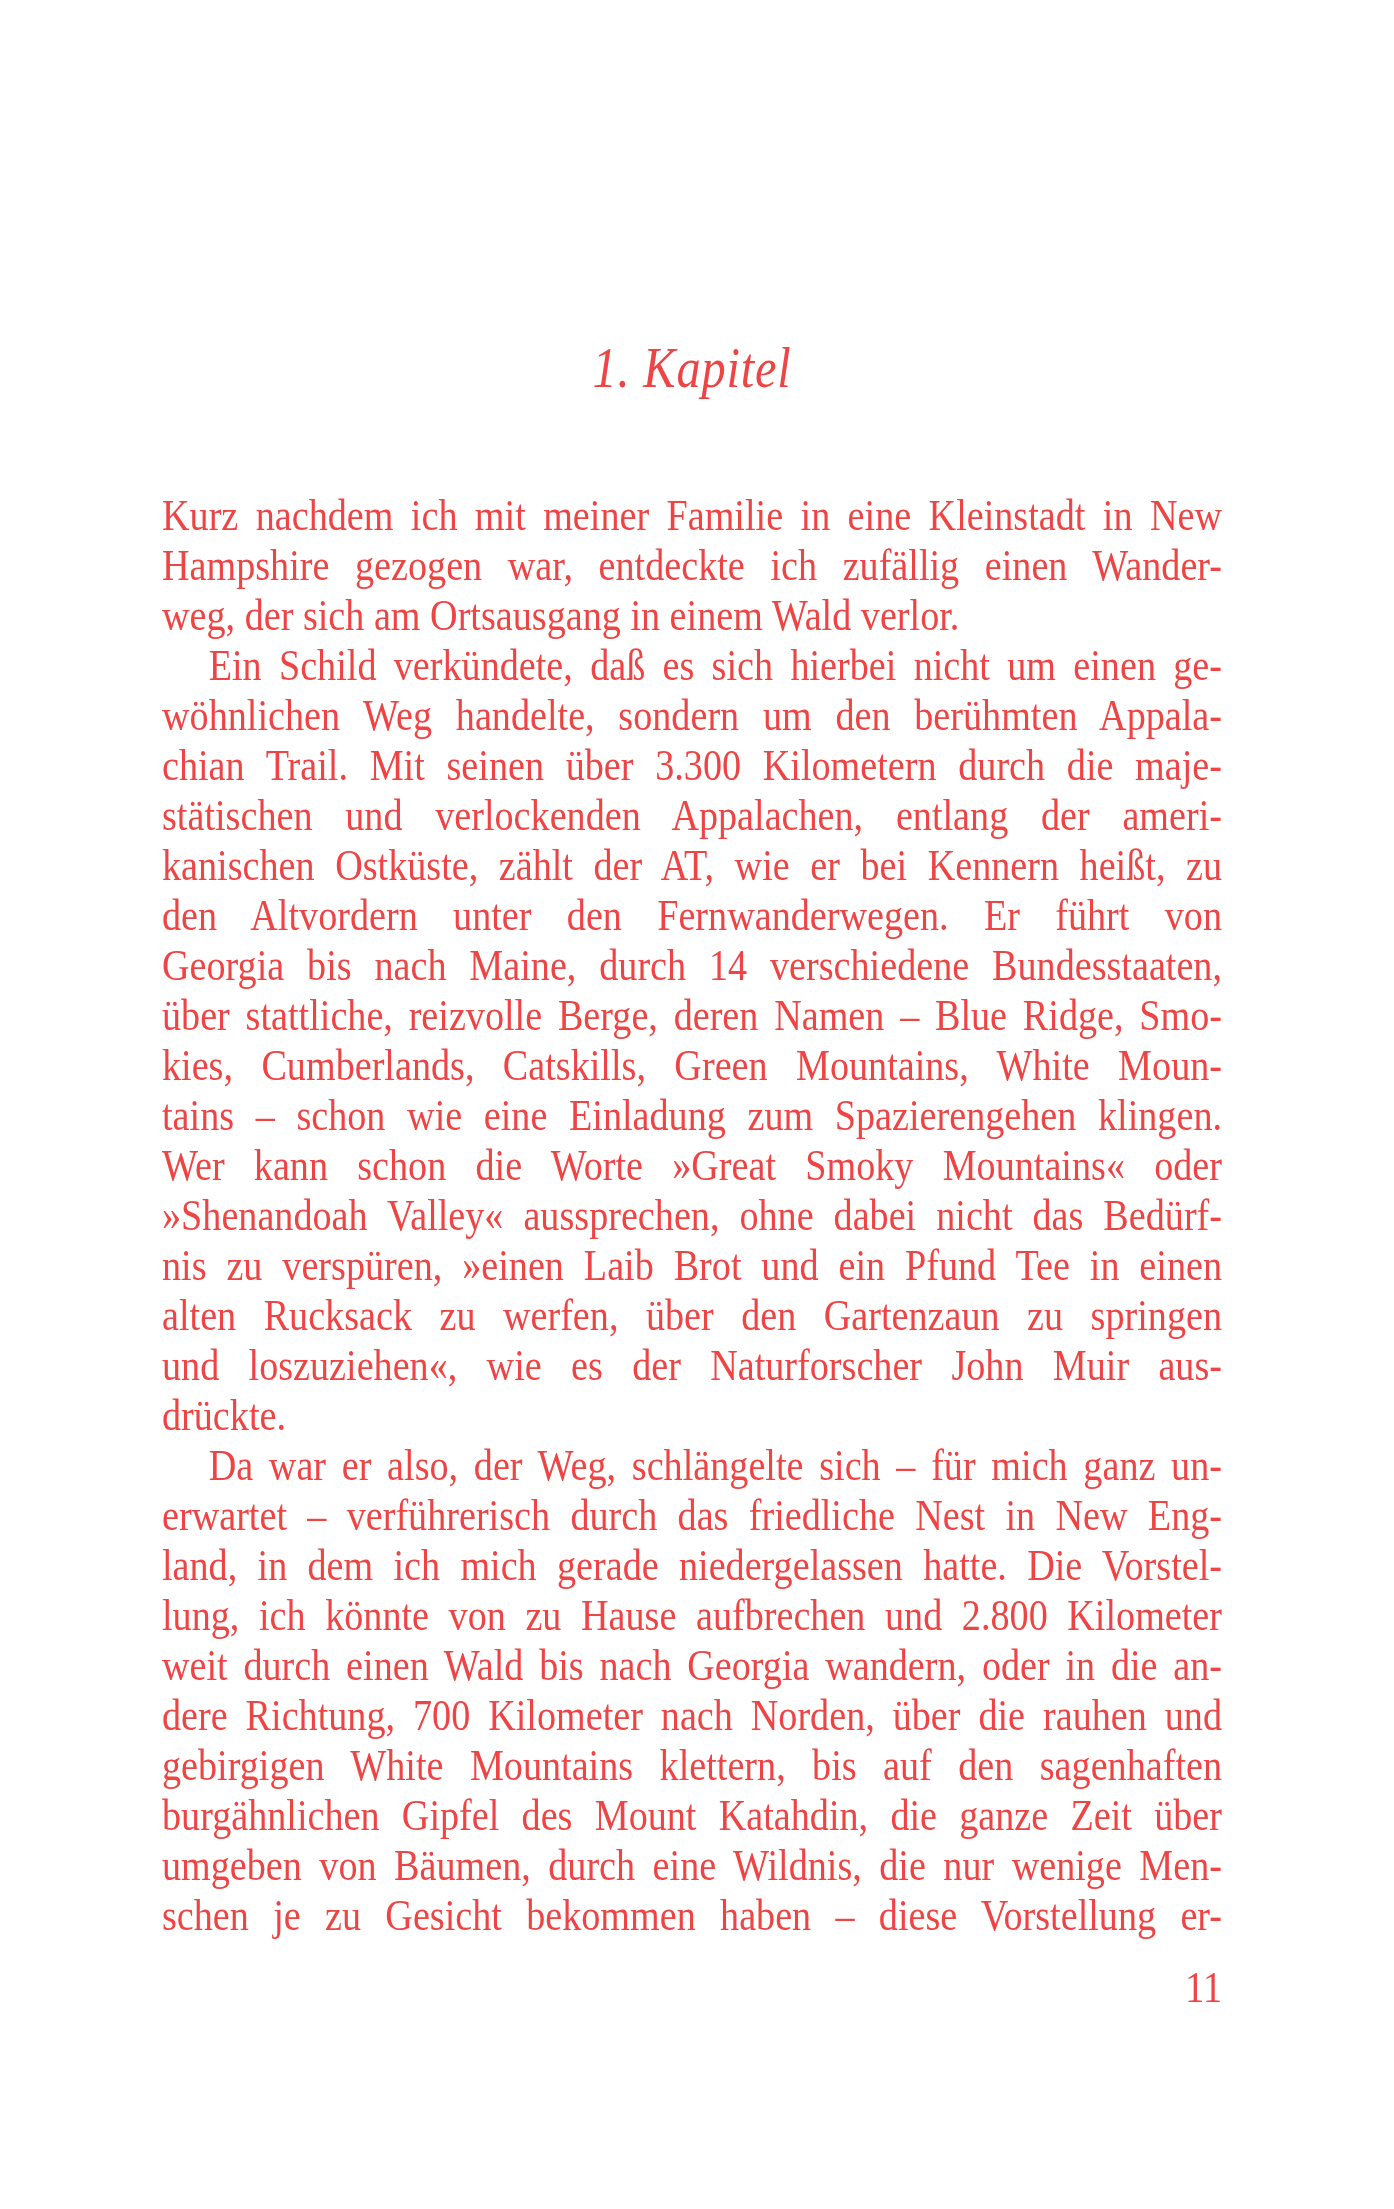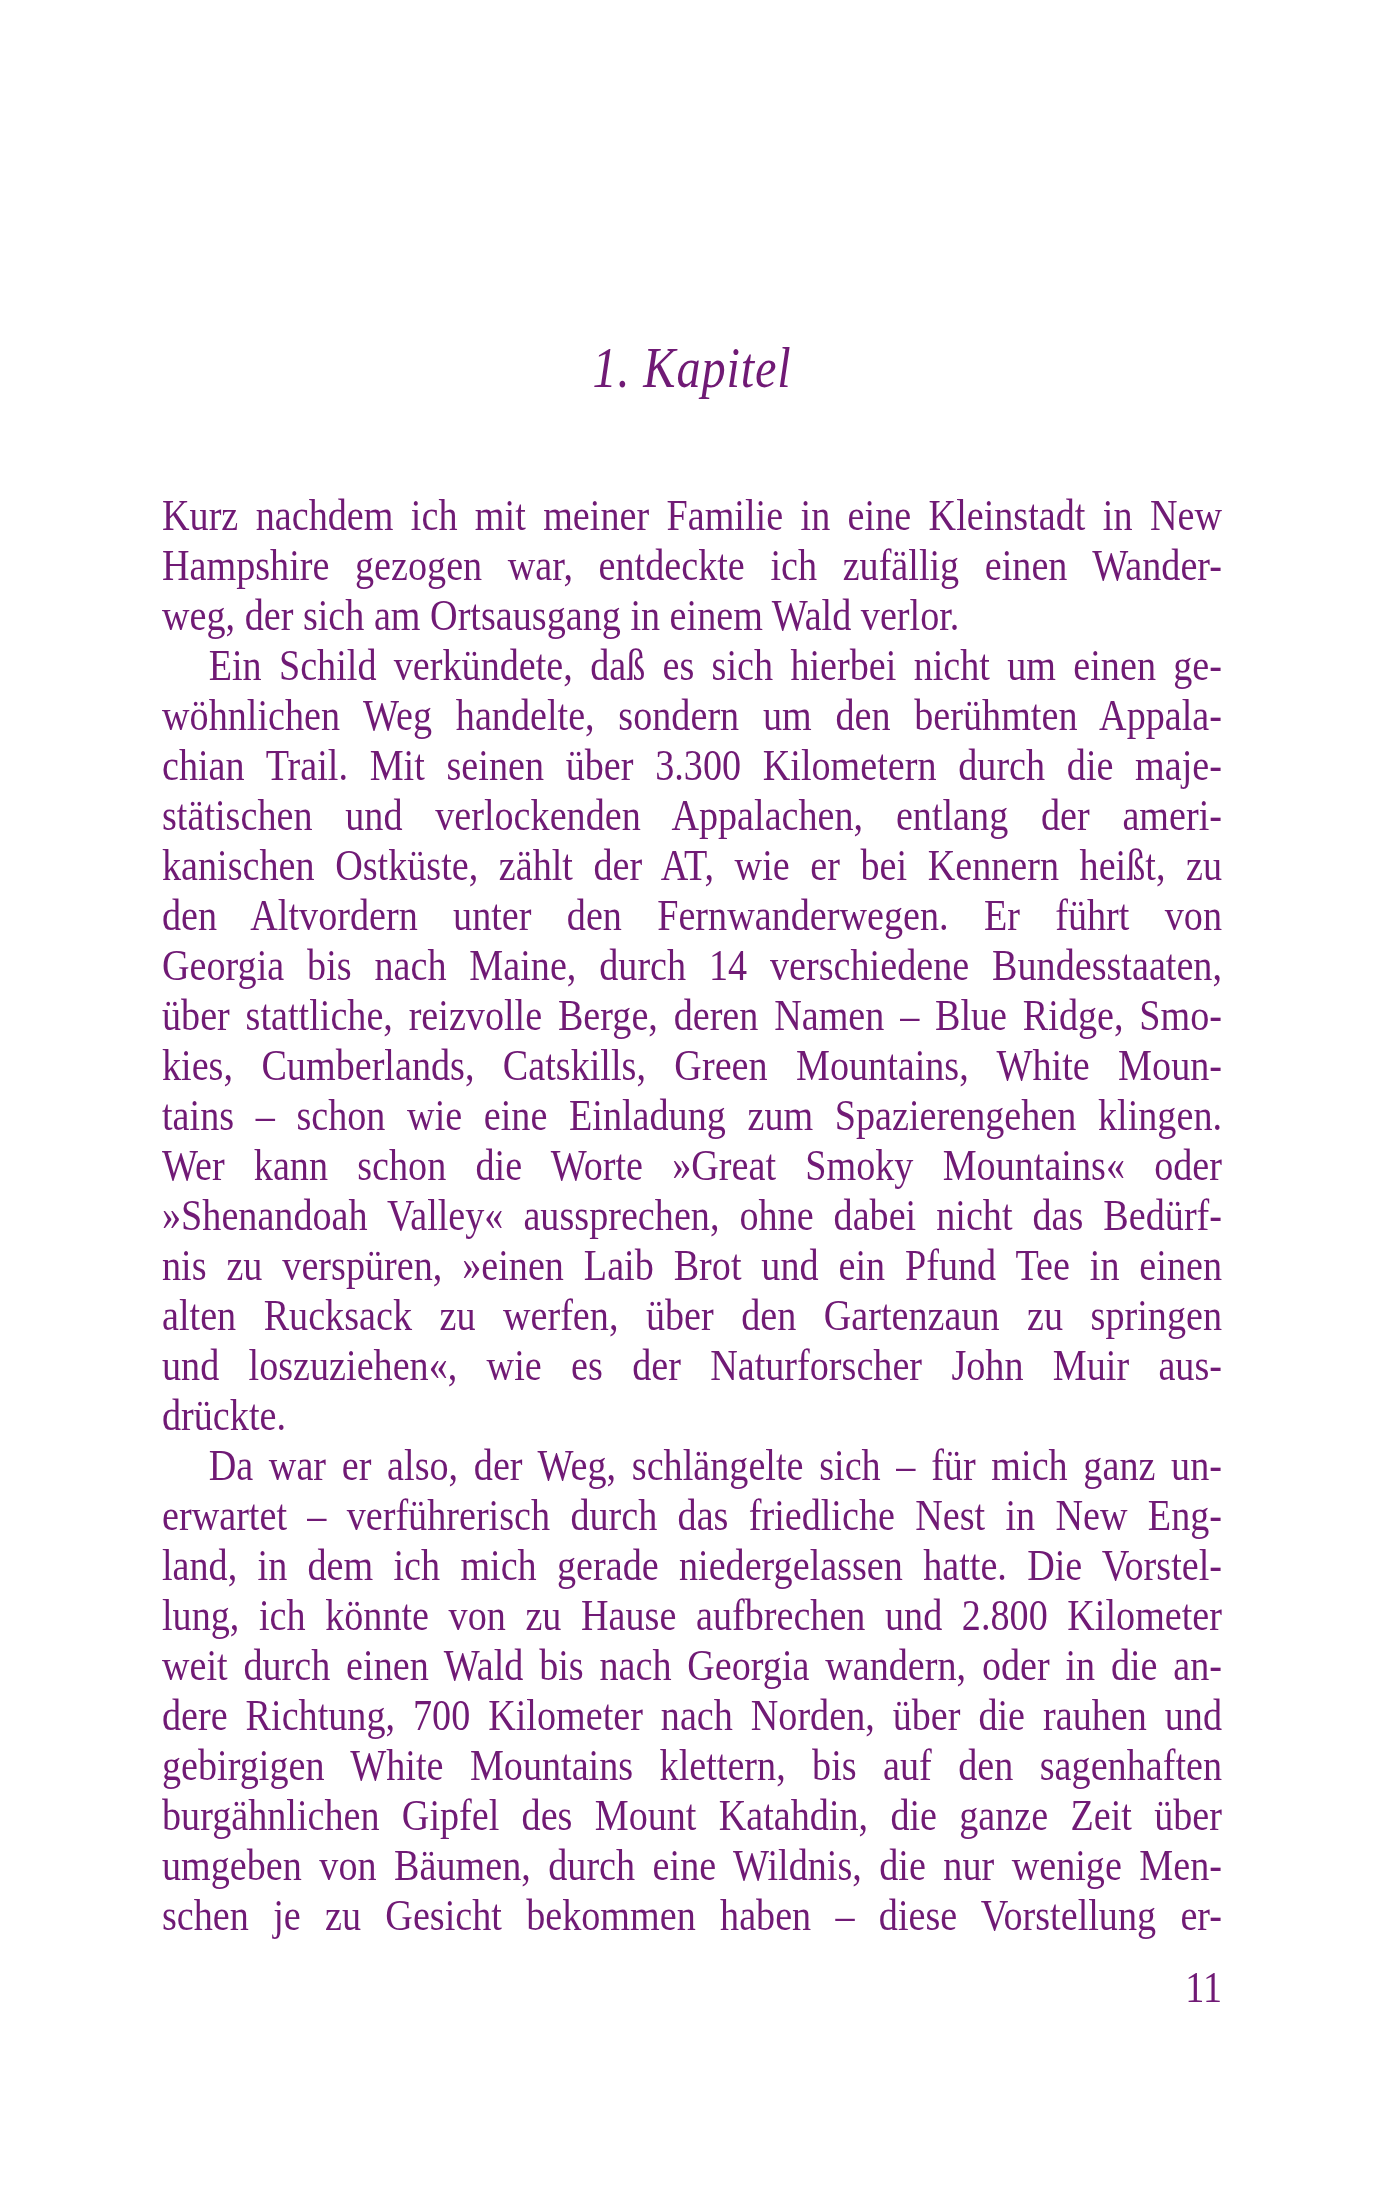--- a/index.html
+++ b/index.html
@@ -7,21 +7,21 @@
     padding: 0;
     background: #ffffff;
   }
   .page {
     position: relative;
     width: 1394px;
     height: 2183px;
     background: #ffffff;
     overflow: hidden;
     font-family: "Liberation Serif", serif;
-    color: #701a75;
+    color: #ef4444;
   }
   
   .content {
     position: absolute;
     left: 162px;
     top: 0;
     width: 1250px;
     transform: scaleX(0.848);
     transform-origin: 0 0;
   }

